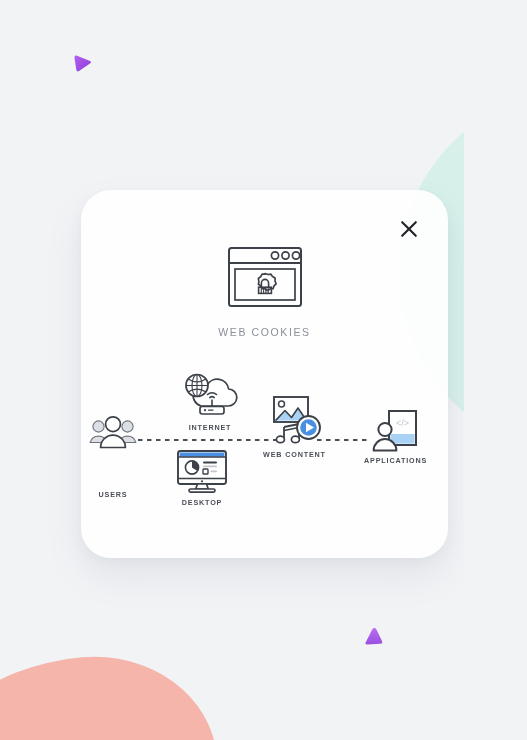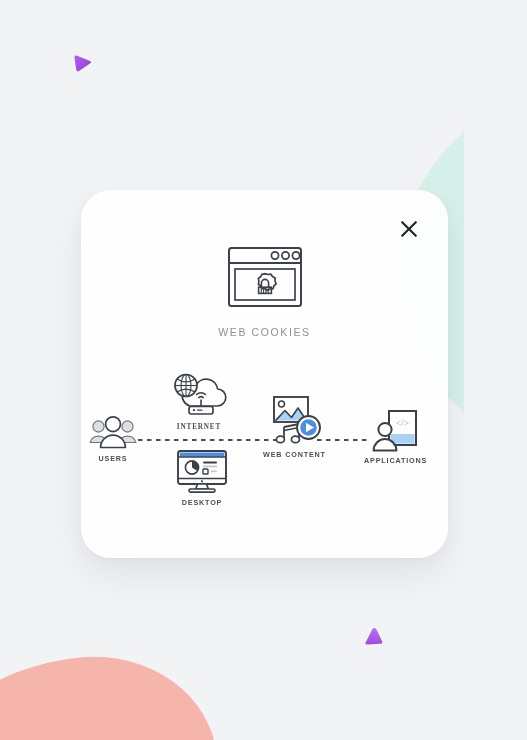--- a/index.html
+++ b/index.html
@@ -109,22 +109,22 @@
   .node-label {
     font-size: 7.2px;
     letter-spacing: 0.85px;
     color: #4a4f57;
     font-weight: 700;
     margin-top: 3px;
     white-space: nowrap;
     text-align: center;
   }
 
-  .n-users      { left: 8px;   top: 42px; }
-  .n-internet   { left: 87px;  top: -3px; font-family: Liberation Serif, serif; }
+  .n-users      { left: 8px;   top: 42px; gap: 36px; }
+  .n-internet   { left: 98px;  top: -3px; }
   .n-desktop    { left: 95px;  top: 76px; }
   .n-webcontent { left: 182px; top: 22px; }
   .n-apps       { left: 283px; top: 36px; }
 
   .dash-layer {
     position: absolute;
     left: 0; top: 0;
     width: 367px; height: 160px;
     pointer-events: none;
   }

